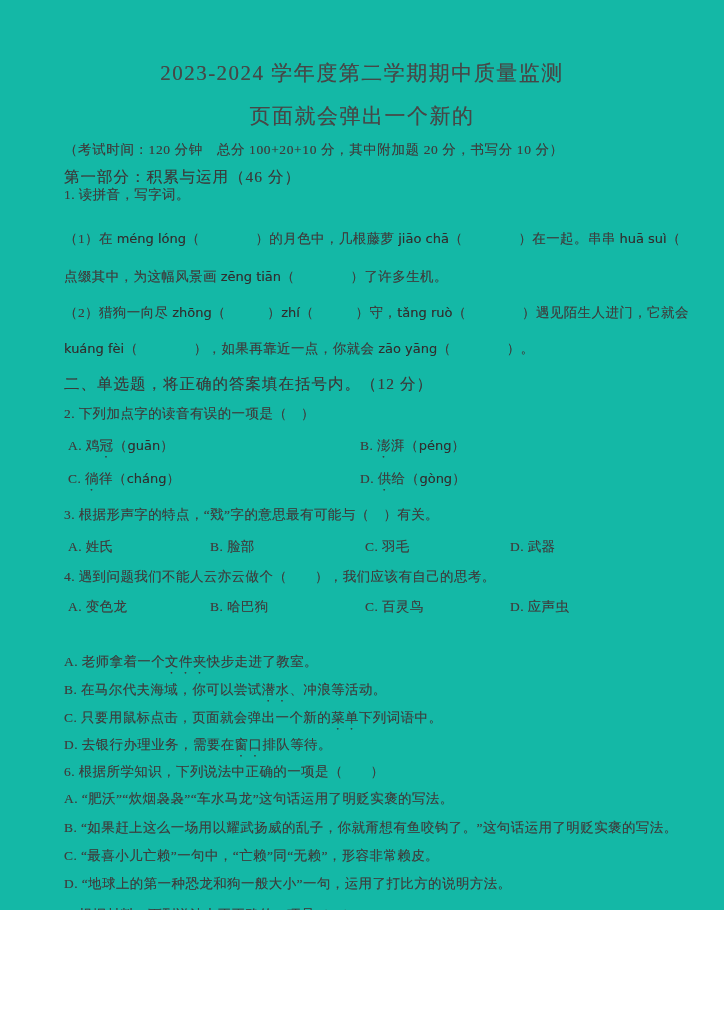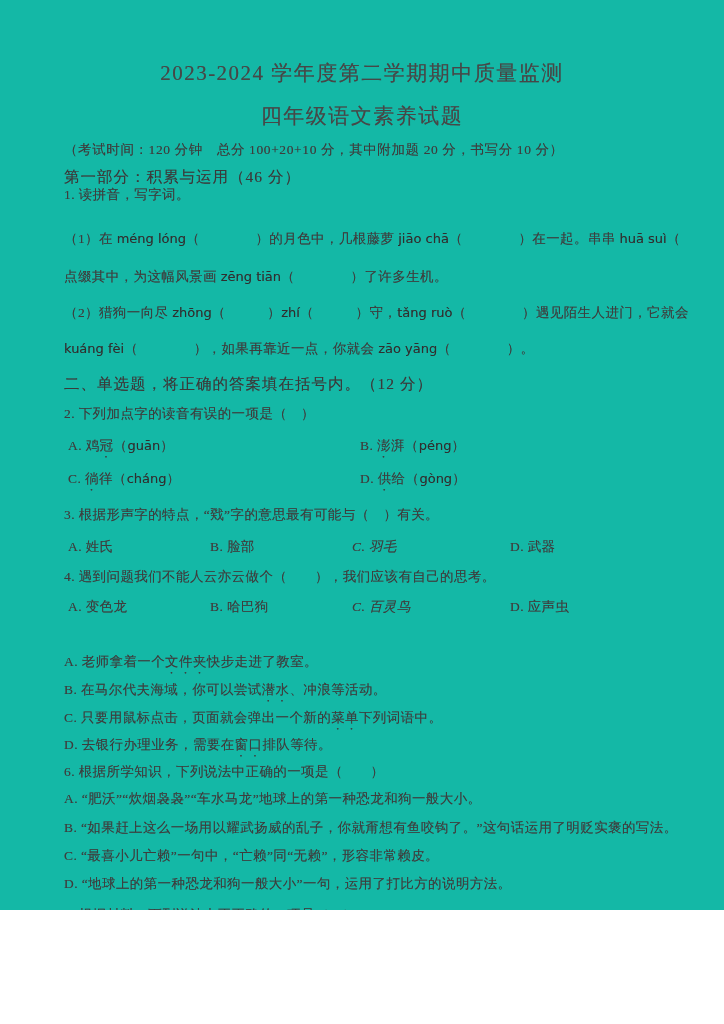--- a/index.html
+++ b/index.html
@@ -29,30 +29,30 @@
   .dot {
     -webkit-text-emphasis:filled dot #3d3d3d;
     text-emphasis:filled dot #3d3d3d;
     -webkit-text-emphasis-position:under right;
     text-emphasis-position:under right;
   }
   .col { position:absolute; top:0; }
   .c1 { left:4px; }   
   .c2b { left:296px; }
   .c2 { left:146px; } 
-  .c3 { left:288px;font-style:italic; } 
+  .c3 { left:301px; } 
   .c4 { left:446px; } 
 </style>
 </head>
 <body>
 
 <div class="page">
 
   <div class="line center title" style="top:60px">2023-2024 学年度第二学期期中质量监测</div>
-  <div class="line center title" style="top:103px">四年级语文素养试题</div>
+  <div class="line center title" style="top:103px">页面就会弹出一个新的</div>
   <div class="line info" style="top:142px">（考试时间：120 分钟　总分 100+20+10 分，其中附加题 20 分，书写分 10 分）</div>
   <div class="line heading" style="top:167px">第一部分：积累与运用（46 分）</div>
 
   <div class="line" style="top:187px">1. 读拼音，写字词。</div>
 
   <div class="line" style="top:231px">
     <span>（1）在 </span><span class="py">méng lóng</span><span>（　　　　）的月色中，几根藤萝 </span><span class="py">jiāo chā</span><span>（　　　　）在一起。串串 </span><span class="py">huā suì</span><span>（　　　）</span>
   </div>
   <div class="line" style="top:269px">
     <span>点缀其中，为这幅风景画 </span><span class="py">zēng tiān</span><span>（　　　　）了许多生机。</span>
@@ -99,20 +99,20 @@
     <span>B. 在马尔代夫海域，你可以尝试</span><span class="dot">潜水</span><span>、冲浪等活动。</span>
   </div>
   <div class="line" style="top:710px">
     <span>C. 只要用鼠标点击，页面就会弹出一个新的</span><span class="dot">菜单</span><span>下列词语中。</span>
   </div>
   <div class="line" style="top:737px">
     <span>D. 去银行办理业务，需要在</span><span class="dot">窗口</span><span>排队等待。</span>
   </div>
 
   <div class="line" style="top:764px">6. 根据所学知识，下列说法中正确的一项是（　　）</div>
-  <div class="line" style="top:791px">A. “肥沃”“炊烟袅袅”“车水马龙”地球上的第一种恐龙和狗一般大小。</div>
+  <div class="line" style="top:791px">A. “肥沃”“炊烟袅袅”“车水马龙”这句话运用了明贬实褒的写法。</div>
   <div class="line" style="top:820px">B. “如果赶上这么一场用以耀武扬威的乱子，你就甭想有鱼咬钩了。”这句话运用了明贬实褒的写法。</div>
   <div class="line" style="top:876px">D. “地球上的第一种恐龙和狗一般大小”一句，运用了打比方的说明方法。</div>
   <div class="line" style="top:848px">C. “最喜小儿亡赖”一句中，“亡赖”同“无赖”，形容非常赖皮。</div>
 
   <div class="line" style="top:907px">7. 根据材料，下列说法中不正确的一项是（　）</div>
 
 </div>
 
 </body></html>

